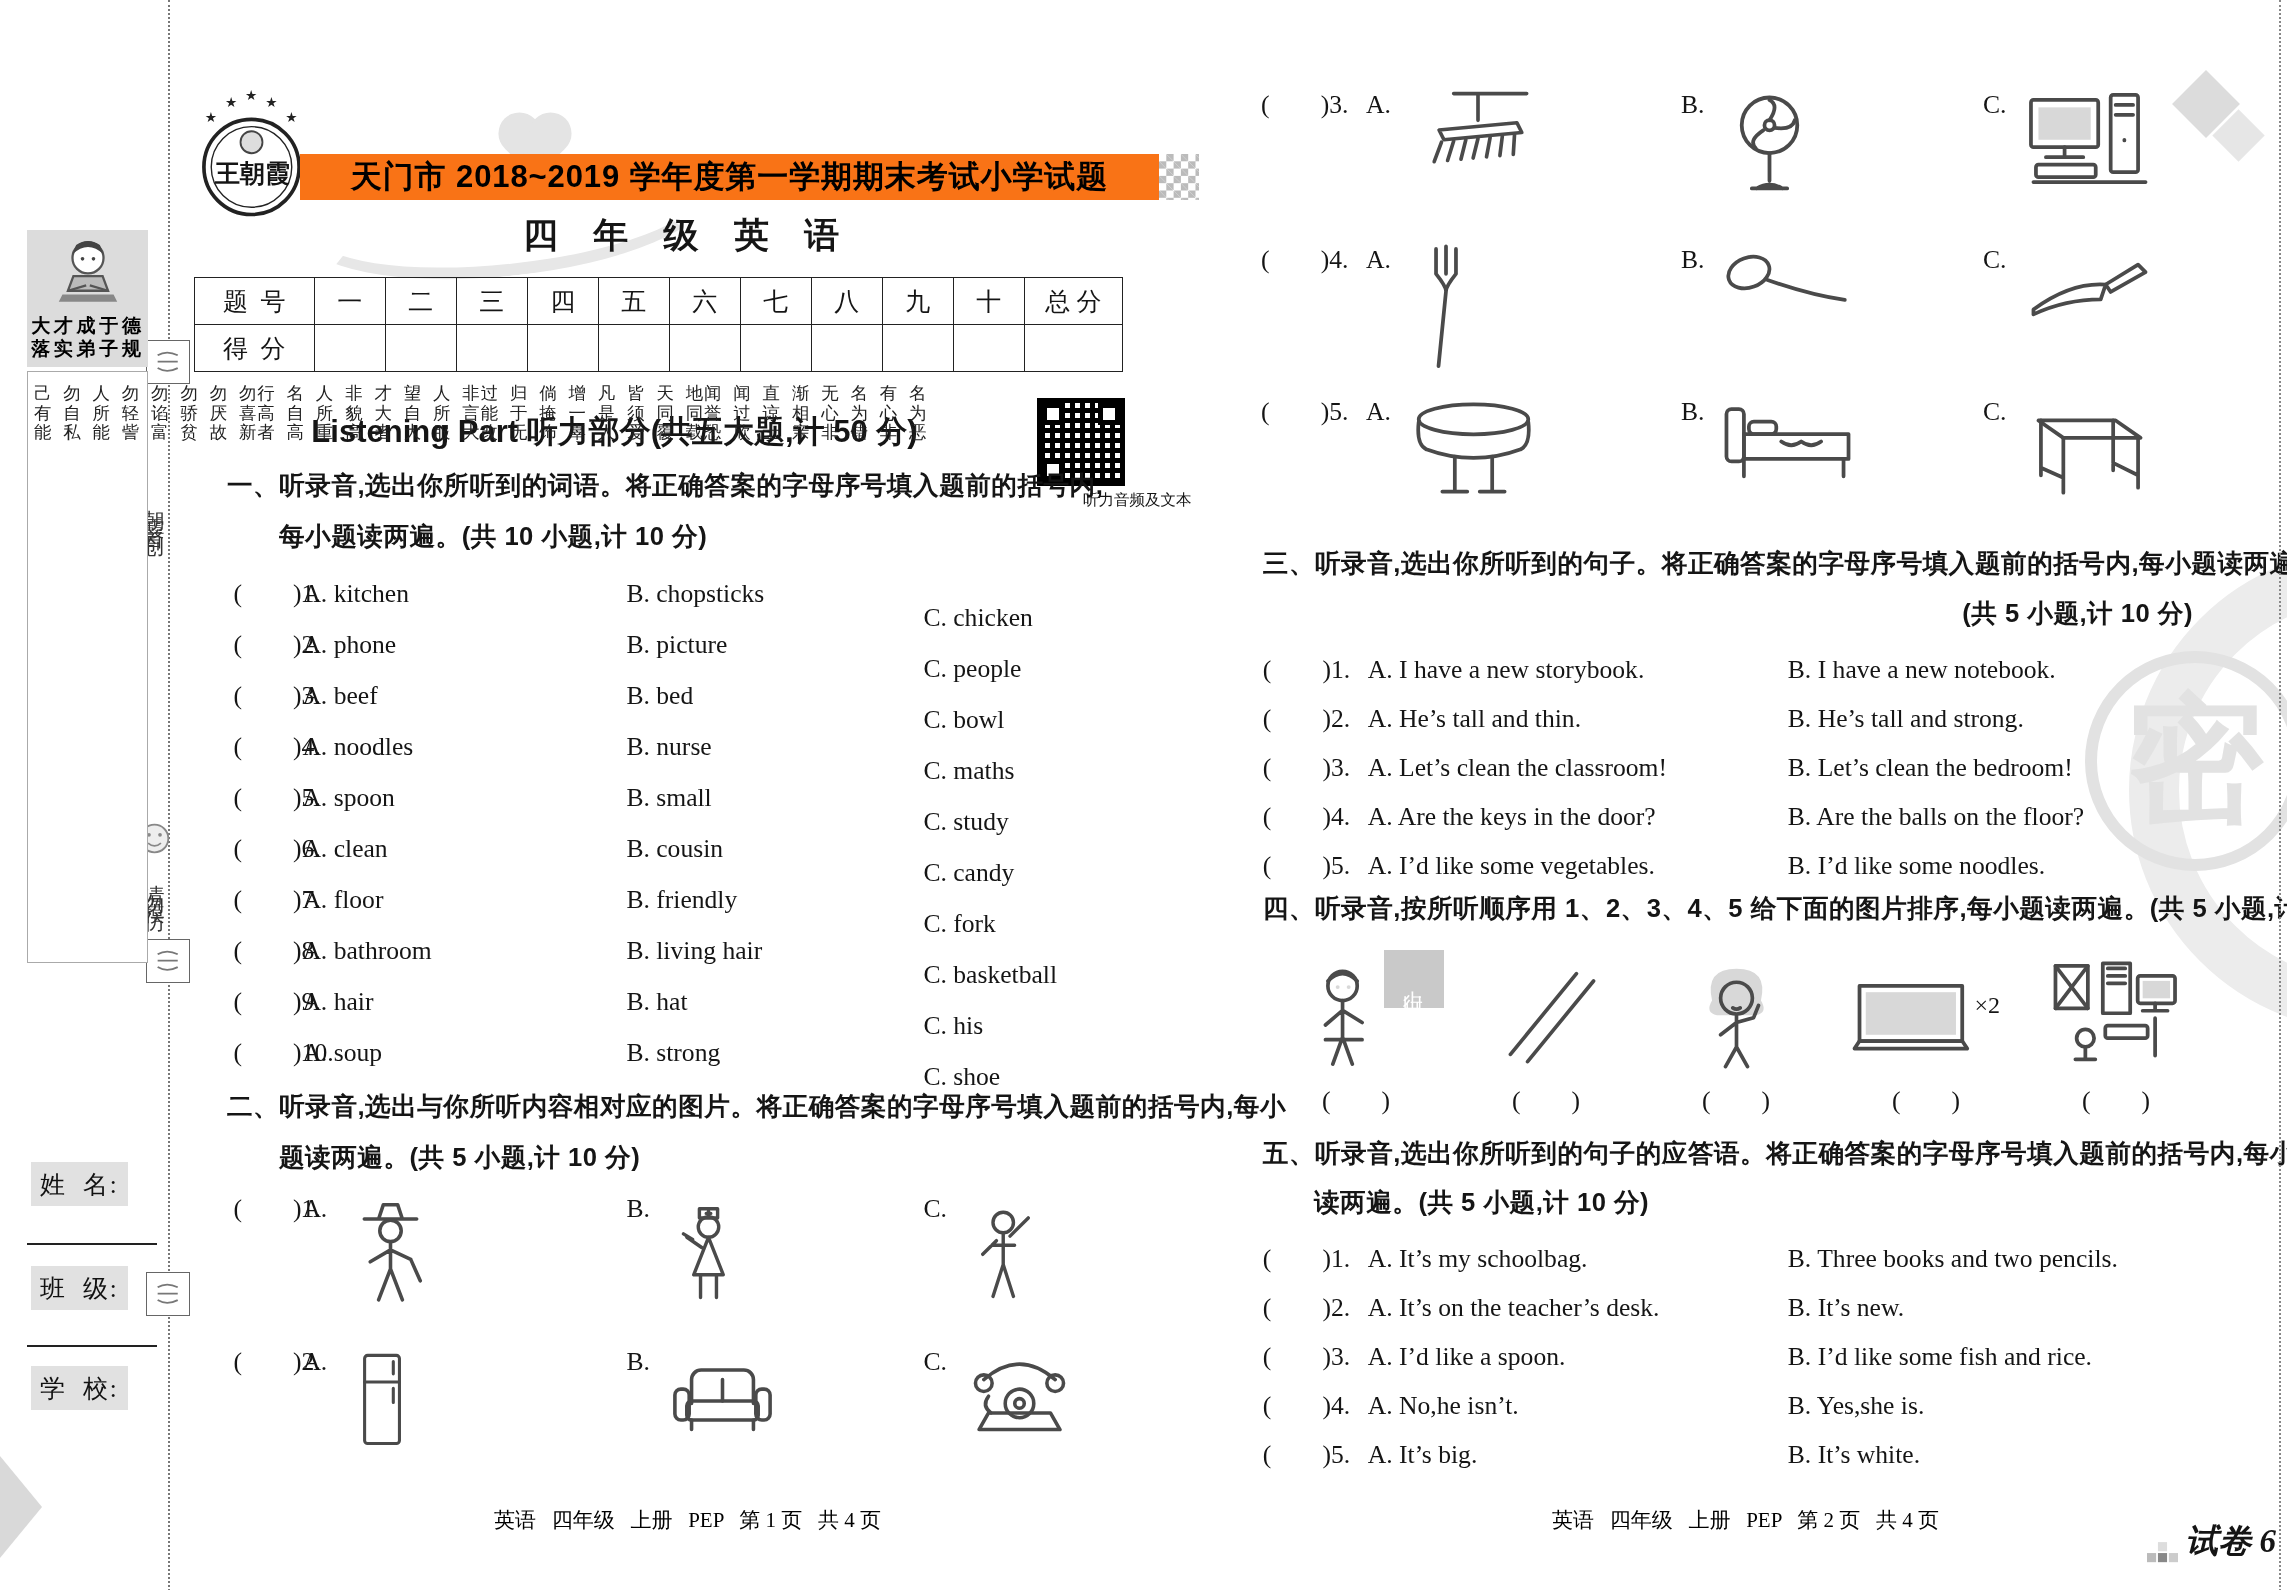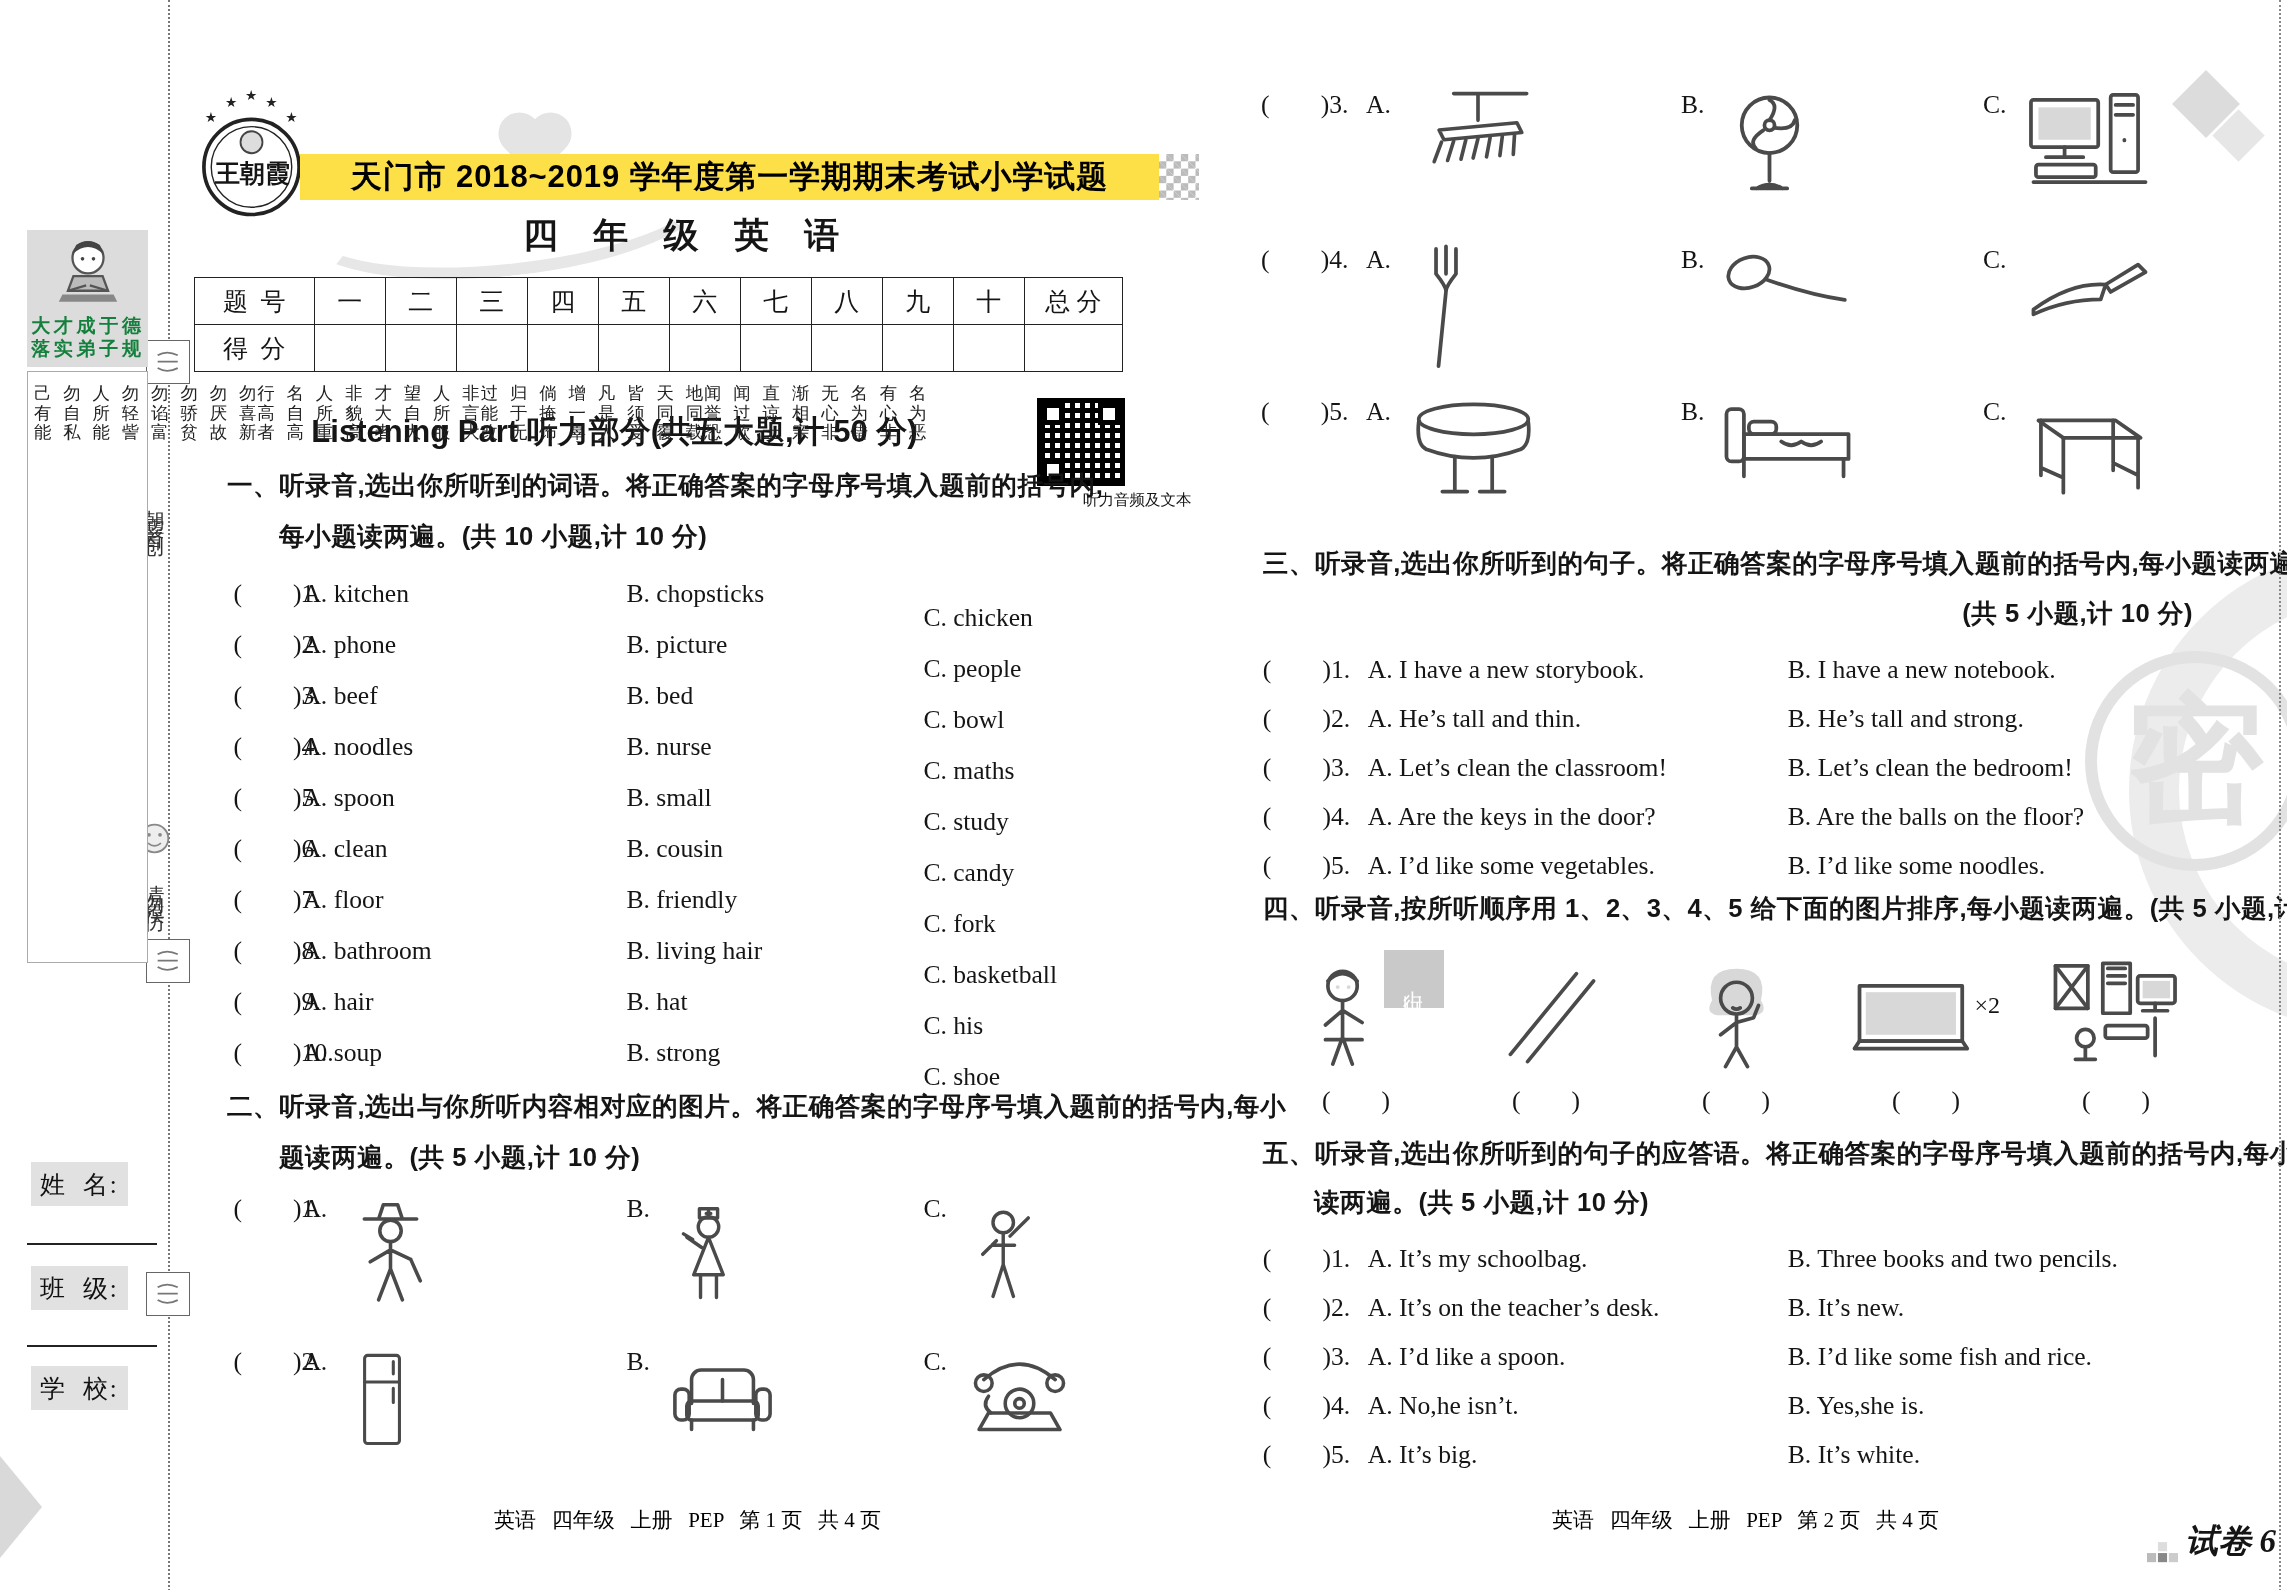--- a/index.html
+++ b/index.html
@@ -28,21 +28,21 @@
           border-bottom:51px solid transparent;border-left:42px solid #d9d9d9;z-index:0;}
   .heart{left:514px;top:128px;width:42px;height:42px;background:#e4e4e4;transform:rotate(45deg);z-index:0;}
   .heart:before,.heart:after{content:"";position:absolute;width:42px;height:42px;border-radius:50%;background:#e4e4e4;}
   .heart:before{left:-22px;top:0;} .heart:after{left:0;top:-22px;}
   .swoosh{left:302px;top:151px;width:384px;height:101px;border:12.8px solid #e7e7e7;border-radius:50%;
           border-color:transparent transparent #e7e7e7 transparent;transform:rotate(-6deg);z-index:0;}
 
   
   #sidebar{left:27.4px;top:230px;width:121px;z-index:3;}
   .kid-box{width:121px;height:137px;background:#dcdcdc;text-align:center;padding-top:3.7px;box-sizing:border-box;}
-  .kid-slogan{font-weight:bold;font-size:19px;letter-spacing:3.7px;color:#15803d;line-height:1.25;
+  .kid-slogan{font-weight:bold;font-size:19px;letter-spacing:3.7px;color:#000000;line-height:1.25;
               font-family:"Liberation Serif","DejaVu Serif",serif;}
   .phrase-box{margin-top:3.7px;width:121px;height:592px;border:0.9px solid #aaa;background:#fff;
               box-sizing:border-box;padding:12.8px 5.5px;display:flex;justify-content:space-between;}
   .pcol{display:flex;flex-direction:row;gap:11px;}
   .phrase{width:18.3px;font-size:17.4px;line-height:1.12;word-break:break-all;color:#222;
           font-family:"Liberation Serif","DejaVu Serif",serif;}
   .name-field{left:31px;width:122px;z-index:3;}
   .name-label{display:inline-block;background:#e1e1e1;padding:5.5px 9.1px;font-size:25px;letter-spacing:1.8px;
               font-family:"Liberation Serif","DejaVu Serif",serif;color:#111;white-space:pre;}
   .field-line{left:27.4px;width:130px;border-bottom:2.7px solid #222;height:0;z-index:3;}
@@ -50,21 +50,21 @@
   
   #leftpage{left:192px;top:0;width:991px;height:1591px;z-index:1;}
   #rightpage{left:1261px;top:0;width:969px;height:1591px;z-index:1;}
 
   
   .examtag{top:102px;left:0;width:100%;text-align:center;font-size:27.4px;}
   .examtag .stars{color:#111;font-size:20px;letter-spacing:3.7px;vertical-align:5.5px;}
   .examtag .exlabel{font-weight:bold;font-size:31px;font-family:"Liberation Serif","DejaVu Serif",serif;}
   .examtag .exnum{font-weight:bold;font-style:italic;font-size:40px;
                   font-family:"Liberation Serif","DejaVu Serif",serif;}
-  .titlebar{top:154px;left:108px;width:859px;height:46px;background:#fde047;
+  .titlebar{top:154px;left:108px;width:859px;height:46px;background:#f97316;
             display:flex;align-items:center;justify-content:center;}
   .titlebar span{font-weight:bold;font-size:31px;letter-spacing:0.9px;color:#000;}
   .titlebar-end{top:154px;left:967px;width:40px;height:46px;
     background-image:linear-gradient(45deg,#bbb 25%,transparent 25%,transparent 75%,#bbb 75%),
                      linear-gradient(45deg,#bbb 25%,#fff 25%,#fff 75%,#bbb 75%);
     background-size:14.6px 14.6px;background-position:0 0,7.3px 7.3px;}
   .subtitle{top:212px;left:0;width:100%;text-align:center;font-weight:bold;font-size:35px;letter-spacing:12.8px;}
   #logo{top:80px;left:0;width:119px;height:151px;}
 
   

